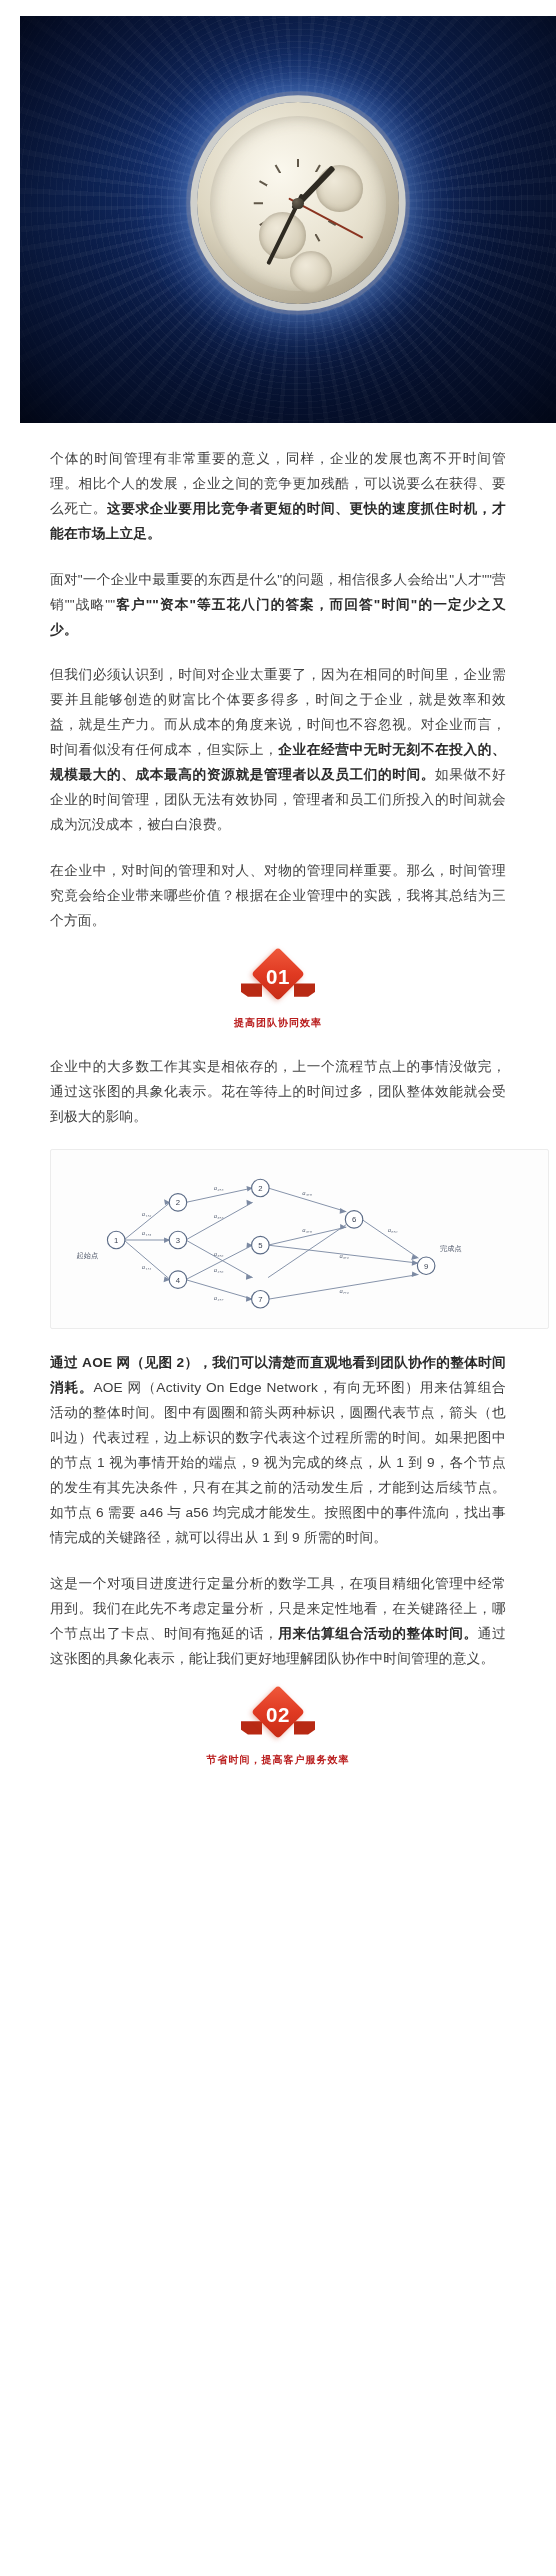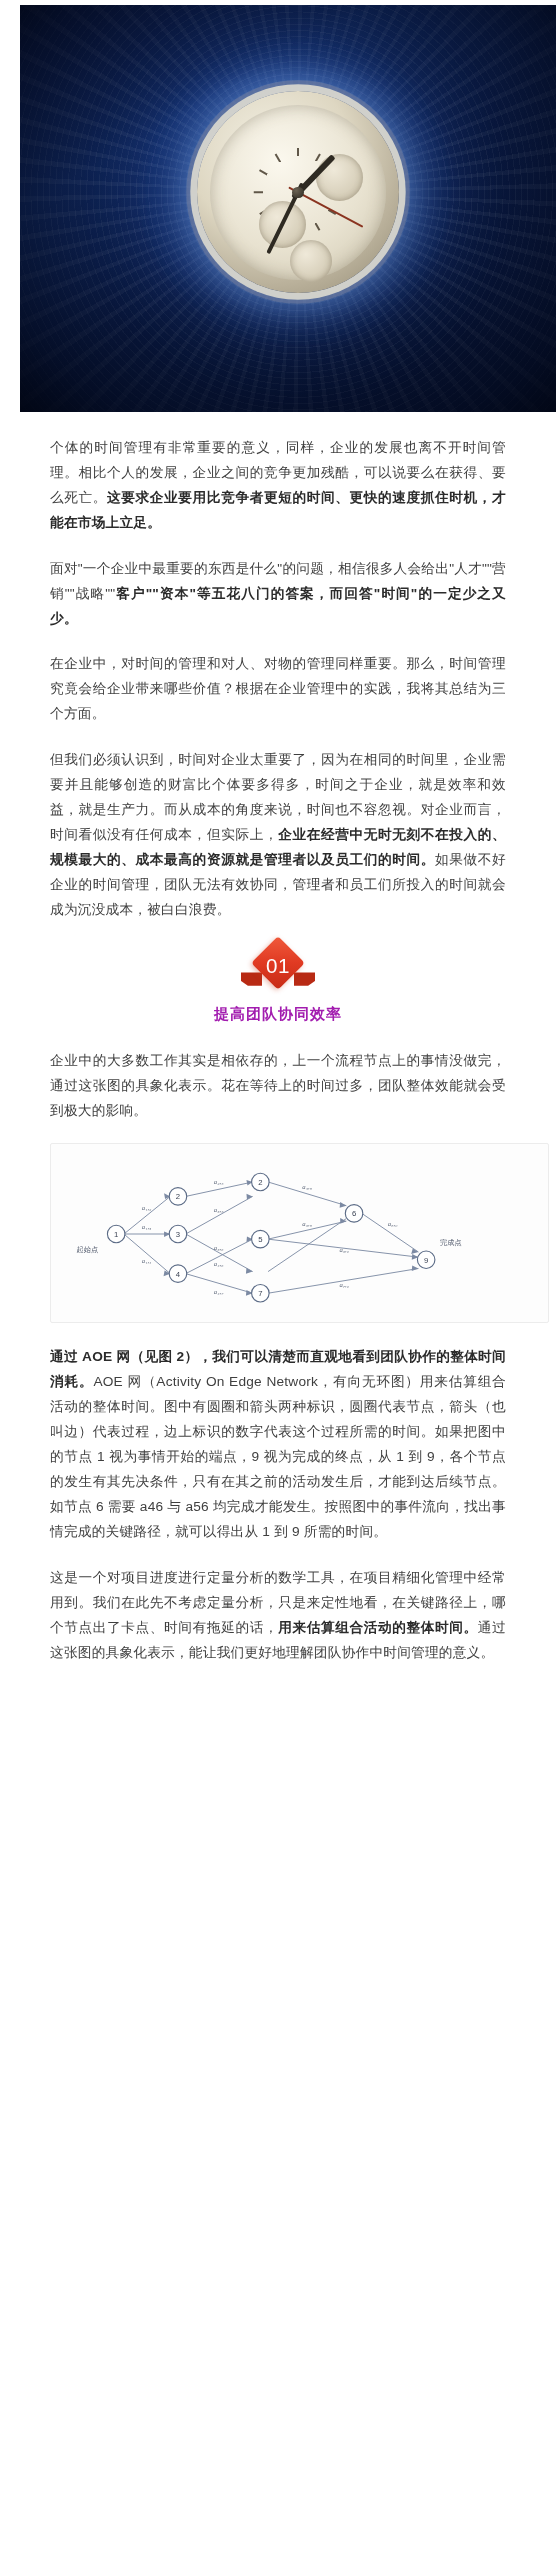--- a/index.html
+++ b/index.html
@@ -7,21 +7,21 @@
     padding: 0;
     background: #ffffff;
   }
   body {
     width: 556px;
     font-family: "Liberation Sans", sans-serif;
     color: #3f3f3f;
   }
   .page {
     width: 516px;
-    margin: 5px auto;
+    margin: 16px auto;
     position: relative;
     background: #ffffff;
   }
 
   
   .hero {
     width: 556px;
     height: 407px;
     position: relative;
     overflow: hidden;
@@ -182,21 +182,21 @@
     transform: rotate(45deg);
     border-radius: 4.1px;
     box-shadow: 0 2.1px 5.2px rgba(200,60,30,0.35);
   }
   .ribbon .num {
     position: absolute;
     left: 0;
     right: 0;
     top: 11.3px;
     font-size: 20.6px;
-    font-weight: normal;
+    font-weight: bold;
     color: #ffffff;
     letter-spacing: 0.5px;
   }
   .ribbon .tail-l,
   .ribbon .tail-r {
     position: absolute;
     top: 30px;
     width: 21.6px;
     height: 13.4px;
     background: #b82a14;
@@ -204,23 +204,23 @@
   .ribbon .tail-l {
     left: -10.3px;
     clip-path: polygon(0 0, 100% 0, 100% 100%, 7.2px 100%, 0 62%);
   }
   .ribbon .tail-r {
     right: -10.3px;
     clip-path: polygon(0 0, 100% 0, 100% 62%, calc(100% - 7.2px) 100%, 0 100%);
   }
   .section-title {
     margin-top: 6.2px;
-    font-size: 15px;
+    font-size: 10px;
     font-weight: bold;
-    color: #a21caf;
+    color: #b91c1c;
     letter-spacing: 1px;
   }
 
   
   .diagram {
     width: 497px;
     margin: 3.1px auto 20.6px auto;
     background: #fdfdfd;
     border: 0.5px solid #ececec;
     border-radius: 2.1px;
@@ -260,22 +260,22 @@
         <div class="hub"></div>
       </div>
     </div>
     <div class="hero-vignette"></div>
   </div>
 
   <div class="content">
 
     <p class="para">个体的时间管理有非常重要的意义，同样，企业的发展也离不开时间管理。相比个人的发展，企业之间的竞争更加残酷，可以说要么在获得、要么死亡。<b>这要求企业要用比竞争者更短的时间、更快的速度抓住时机，才能在市场上立足。</b></p>
     <p class="para">面对"一个企业中最重要的东西是什么"的问题，相信很多人会给出"人才""营销""战略""<b>客户""资本"等五花八门的答案，而回答"时间"的一定少之又少。</b></p>
+    <p class="para">但我们必须认识到，时间对企业太重要了，因为在相同的时间里，企业需要并且能够创造的财富比个体要多得多，时间之于企业，就是效率和效益，就是生产力。而从成本的角度来说，时间也不容忽视。对企业而言，时间看似没有任何成本，但实际上，<b>企业在经营中无时无刻不在投入的、规模最大的、成本最高的资源就是管理者以及员工们的时间。</b>如果做不好企业的时间管理，团队无法有效协同，管理者和员工们所投入的时间就会成为沉没成本，被白白浪费。</p>
     <p class="para">在企业中，对时间的管理和对人、对物的管理同样重要。那么，时间管理究竟会给企业带来哪些价值？根据在企业管理中的实践，我将其总结为三个方面。</p>
-    <p class="para">但我们必须认识到，时间对企业太重要了，因为在相同的时间里，企业需要并且能够创造的财富比个体要多得多，时间之于企业，就是效率和效益，就是生产力。而从成本的角度来说，时间也不容忽视。对企业而言，时间看似没有任何成本，但实际上，<b>企业在经营中无时无刻不在投入的、规模最大的、成本最高的资源就是管理者以及员工们的时间。</b>如果做不好企业的时间管理，团队无法有效协同，管理者和员工们所投入的时间就会成为沉没成本，被白白浪费。</p>
 
     <div class="section-banner">
       <div class="ribbon">
         <div class="tail-l"></div>
         <div class="tail-r"></div>
         <div class="diamond"></div>
         <div class="num">01</div>
       </div>
       <div class="section-title">提高团队协同效率</div>
     </div>
@@ -358,16 +358,25 @@
         <g>
           <text class="endlabel" x="36" y="200">起始点</text>
           <text class="endlabel" x="742" y="186">完成点</text>
         </g>
       </svg>
     </div>
 
     <p class="para"><b>通过 AOE 网（见图 2），我们可以清楚而直观地看到团队协作的整体时间消耗。</b>AOE 网（Activity On Edge Network，有向无环图）用来估算组合活动的整体时间。图中有圆圈和箭头两种标识，圆圈代表节点，箭头（也叫边）代表过程，边上标识的数字代表这个过程所需的时间。如果把图中的节点 1 视为事情开始的端点，9 视为完成的终点，从 1 到 9，各个节点的发生有其先决条件，只有在其之前的活动发生后，才能到达后续节点。如节点 6 需要 a46 与 a56 均完成才能发生。按照图中的事件流向，找出事情完成的关键路径，就可以得出从 1 到 9 所需的时间。</p>
     <p class="para">这是一个对项目进度进行定量分析的数学工具，在项目精细化管理中经常用到。我们在此先不考虑定量分析，只是来定性地看，在关键路径上，哪个节点出了卡点、时间有拖延的话，<b>用来估算组合活动的整体时间。</b>通过这张图的具象化表示，能让我们更好地理解团队协作中时间管理的意义。</p>
 
+    <div class="section-banner">
+      <div class="ribbon">
+        <div class="tail-l"></div>
+        <div class="tail-r"></div>
+        <div class="diamond"></div>
+        <div class="num">02</div>
+      </div>
+      <div class="section-title">节省时间，提高客户服务效率</div>
+    </div>
 
   </div>
 </div>
 
 
 </body></html>

